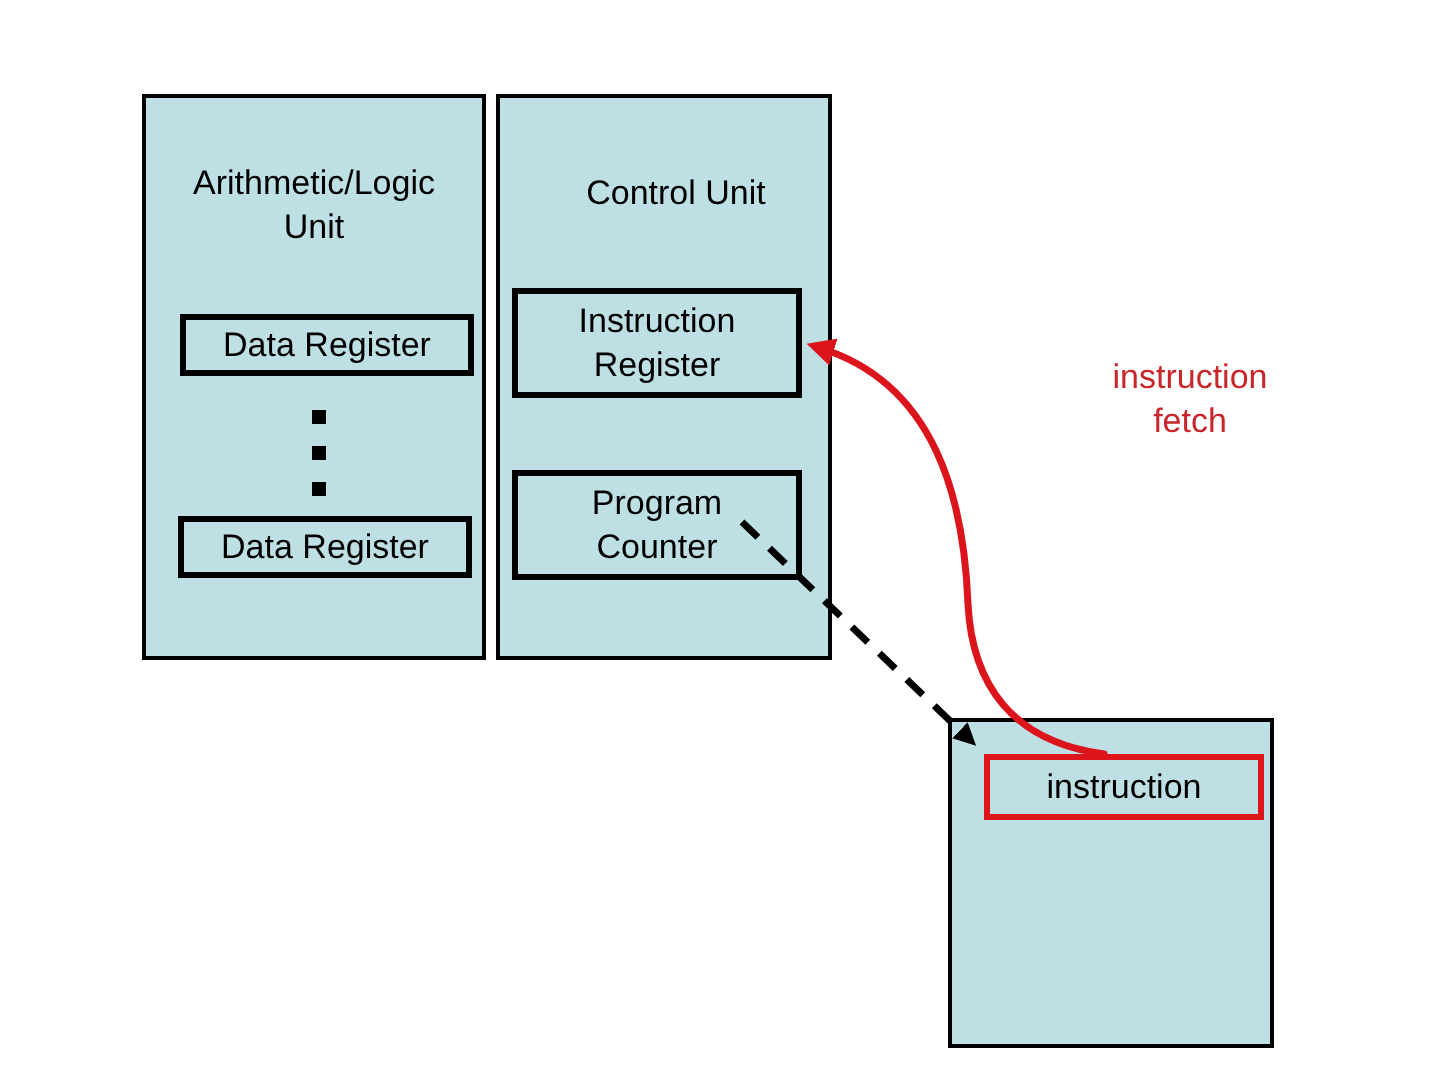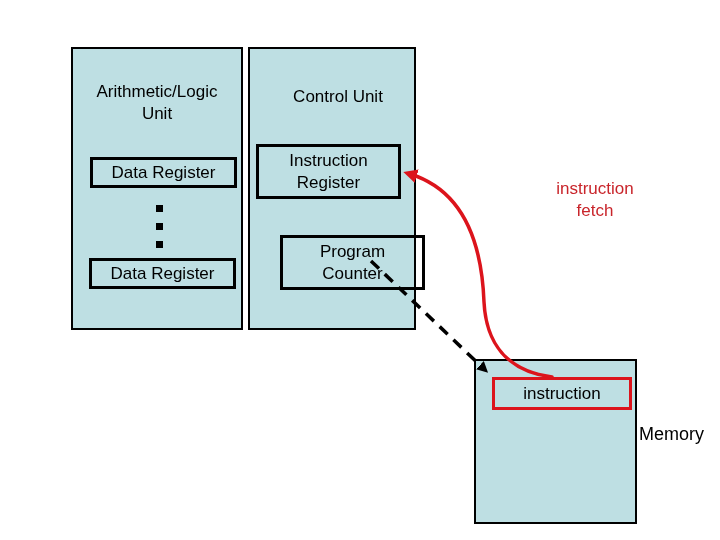--- a/index.html
+++ b/index.html
@@ -19,21 +19,21 @@
   }
   #alu-panel{left:71px;top:47px;width:172px;height:283px;}
   #cu-panel{left:248px;top:47px;width:168px;height:283px;}
   #alu-title{left:71px;top:81px;width:172px;line-height:22px;}
   #cu-title{left:248px;top:86px;width:180px;}
   #data-register-top{left:90px;top:157px;width:147px;height:31px;}
   #data-register-bottom{left:89px;top:258px;width:147px;height:31px;}
   .dot{position:absolute;left:156px;width:7px;height:7px;background:#000;}
   #dot-1{top:205px;} #dot-2{top:223px;} #dot-3{top:241px;}
   #instruction-register-box{left:256px;top:144px;width:145px;height:55px;}
-  #program-counter-box{left:256px;top:235px;width:145px;height:55px;margin-left:24px;}
+  #program-counter-box{left:256px;top:235px;width:145px;height:55px;}
   #memory-panel{left:474px;top:359px;width:163px;height:165px;}
   #instruction-cell{
     position:absolute;left:492px;top:377px;width:140px;height:33px;
     border:3px solid #c00;box-sizing:border-box;background:transparent;
     display:flex;align-items:center;justify-content:center;font-size:17px;
   }
   #memory-label{left:639px;top:424px;width:80px;font-size:18px;text-align:left;}
   #instruction-fetch-label{left:543px;top:178px;width:104px;line-height:22px;font-weight:400;}
   #arrows-overlay{position:absolute;left:0;top:0;width:720px;height:540px;pointer-events:none;}
 </style>
@@ -55,21 +55,20 @@
 
   <div id="cu-panel" class="panel" style="background-color: rgb(190, 223, 227);"></div>
   <div id="cu-title" class="label">Control Unit</div>
   <div id="instruction-register-box" class="regbox">Instruction
 Register</div>
   <div id="program-counter-box" class="regbox">Program
 Counter</div>
 
   <div id="memory-panel" class="panel" style="background-color: rgb(190, 223, 227);"></div>
   <div id="instruction-cell" style="border-color: rgb(220, 20, 28);">instruction</div>
-  <div id="memory-label" class="label">Memory</div>
 
   <div id="instruction-fetch-label" class="label" style="color: rgb(201, 37, 43);">instruction
 fetch</div>
 
   <svg id="arrows-overlay" viewBox="0 0 720 540" xmlns="http://www.w3.org/2000/svg">
     <defs>
       <marker id="arrowRed" viewBox="0 0 10 10" refX="5" refY="5" markerWidth="4" markerHeight="4" orient="auto">
         <path d="M0 0 L10 5 L0 10 z" fill="#dc141c"></path>
       </marker>
       <marker id="arrowBlack" viewBox="0 0 10 10" refX="5" refY="5" markerWidth="3.2" markerHeight="3.2" orient="auto">

